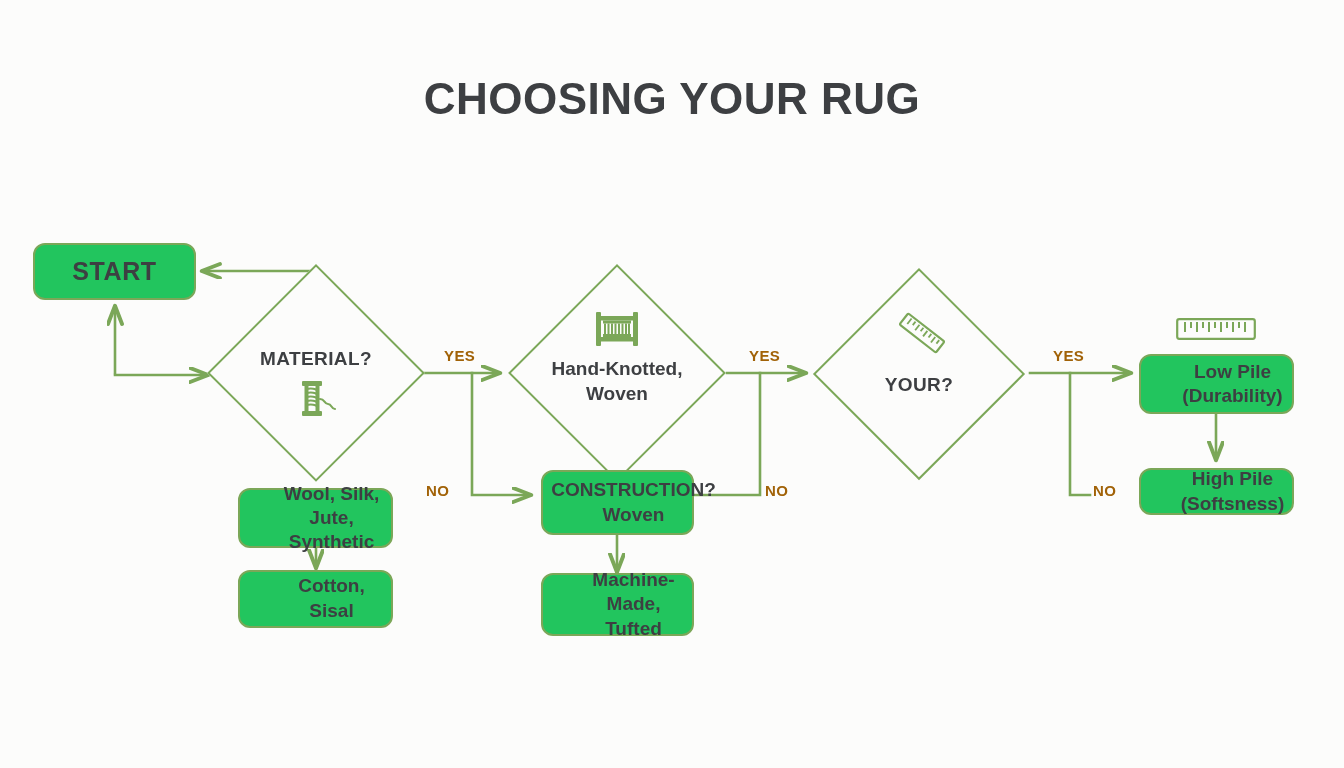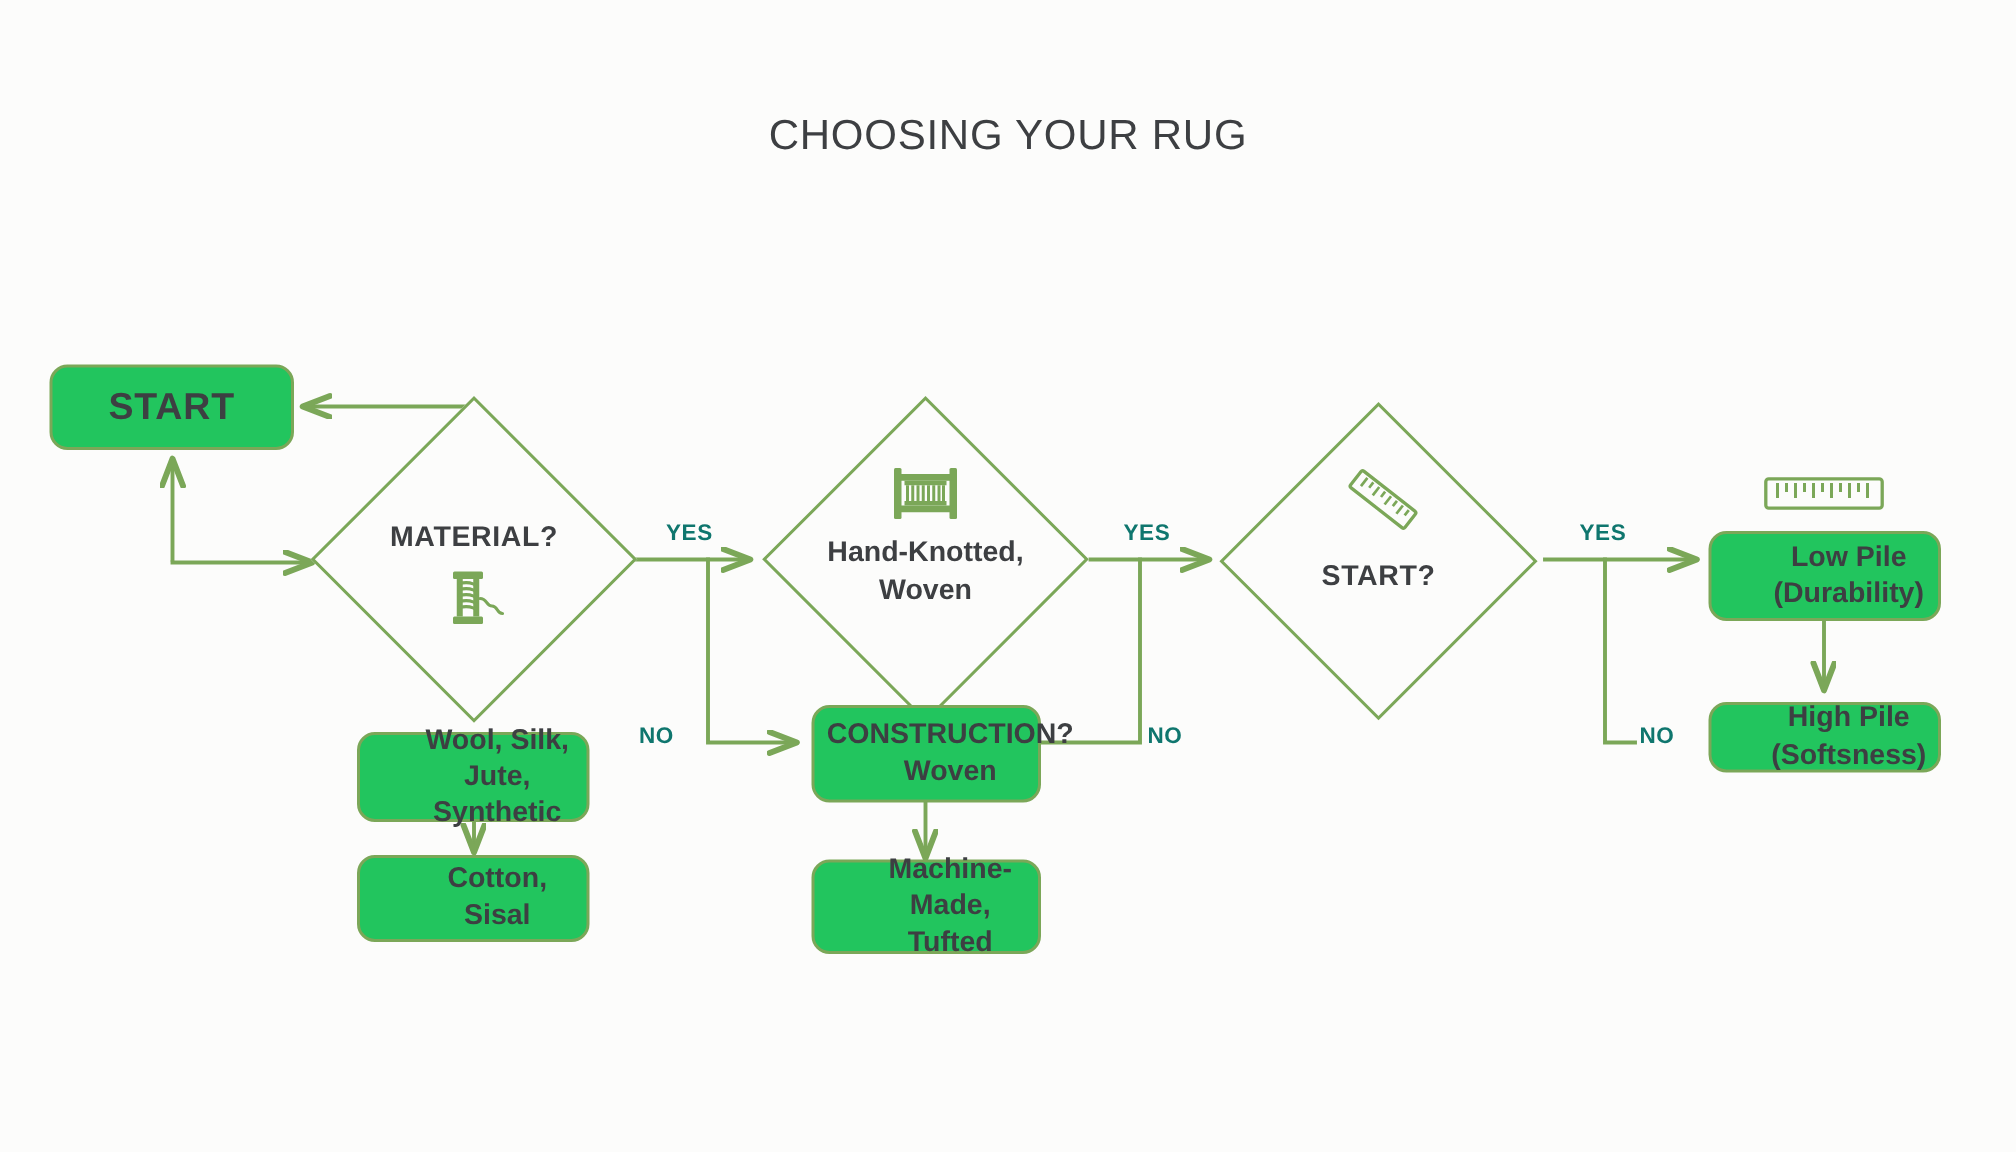--- a/index.html
+++ b/index.html
@@ -26,22 +26,22 @@
     height: 768px;
     pointer-events: none;
   }
 
   .title {
     position: absolute;
     left: 0;
     top: 74px;
     width: 1344px;
     text-align: center;
-    font-size: 28px;
-    font-weight: normal;
+    font-size: 44px;
+    font-weight: bold;
     letter-spacing: 0.5px;
     color: #3d3f42;
   }
 
   .node {
     position: absolute;
     box-sizing: border-box;
     display: flex;
     align-items: center;
     justify-content: center;
@@ -90,21 +90,21 @@
     color: #3d3f42;
   }
   .diamond .dlabel.caps {
     letter-spacing: 0.4px;
   }
 
   .edge-label {
     position: absolute;
     font-size: 15px;
     font-weight: bold;
-    color: #0f766e;
+    color: #a16207;
     letter-spacing: 0.4px;
   }
 
   .icon {
     position: absolute;
     z-index: 3;
     pointer-events: none;
   }
 </style>
 </head>
@@ -216,21 +216,21 @@
     <span>Woven</span>
   </div>
 
   <div class="node box plain" style="left:541px; top:573px; width:153px; height:63px; flex-direction:column; line-height:1.28;">
     <span>Machine-Made,</span>
     <span>Tufted</span>
   </div>
 
   <div class="node diamond" style="left:813px; top:268px; width:212px; height:212px;">
     <div class="dshape"></div>
-    <div class="dlabel caps" style="margin-top:22px;">START?</div>
+    <div class="dlabel caps" style="margin-top:22px;">YOUR?</div>
     <svg class="icon" width="62" height="54" style="left:78px; top:38px;" viewBox="0 0 62 54">
       <g transform="rotate(38 31 27)">
         <rect x="8" y="20" width="46" height="14" rx="1.5" fill="none" stroke="#7ba758" stroke-width="2.2"></rect>
         <g fill="#7ba758">
           <rect x="13" y="22" width="1.8" height="7"></rect>
           <rect x="18" y="22" width="1.8" height="4.5"></rect>
           <rect x="23" y="22" width="1.8" height="7"></rect>
           <rect x="28" y="22" width="1.8" height="4.5"></rect>
           <rect x="33" y="22" width="1.8" height="7"></rect>
           <rect x="38" y="22" width="1.8" height="4.5"></rect>

